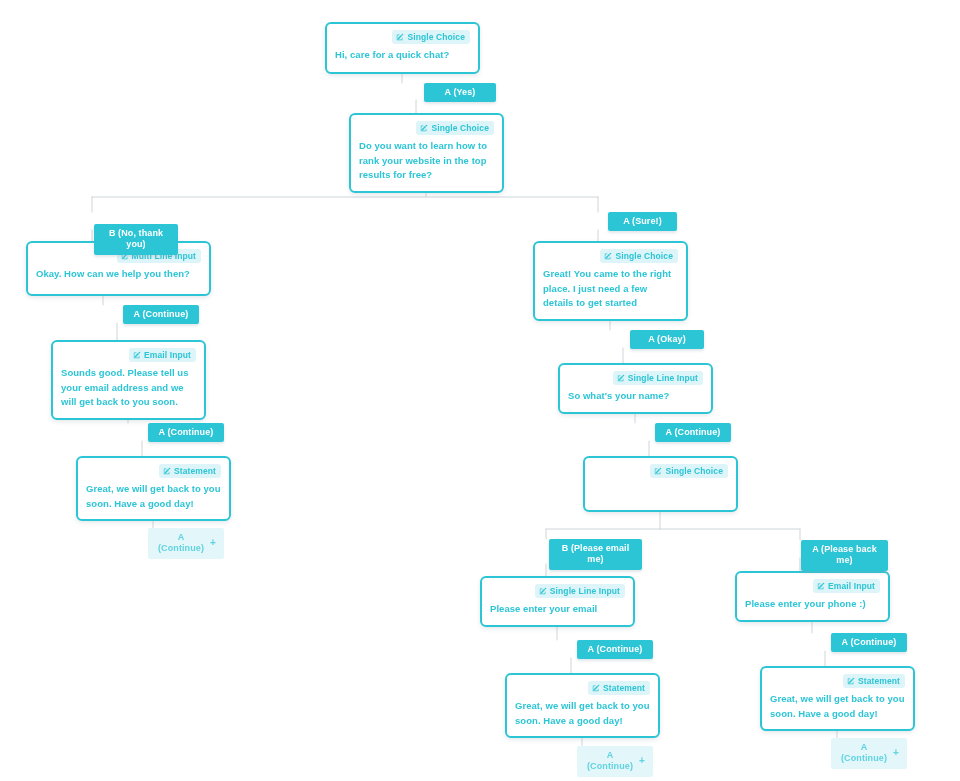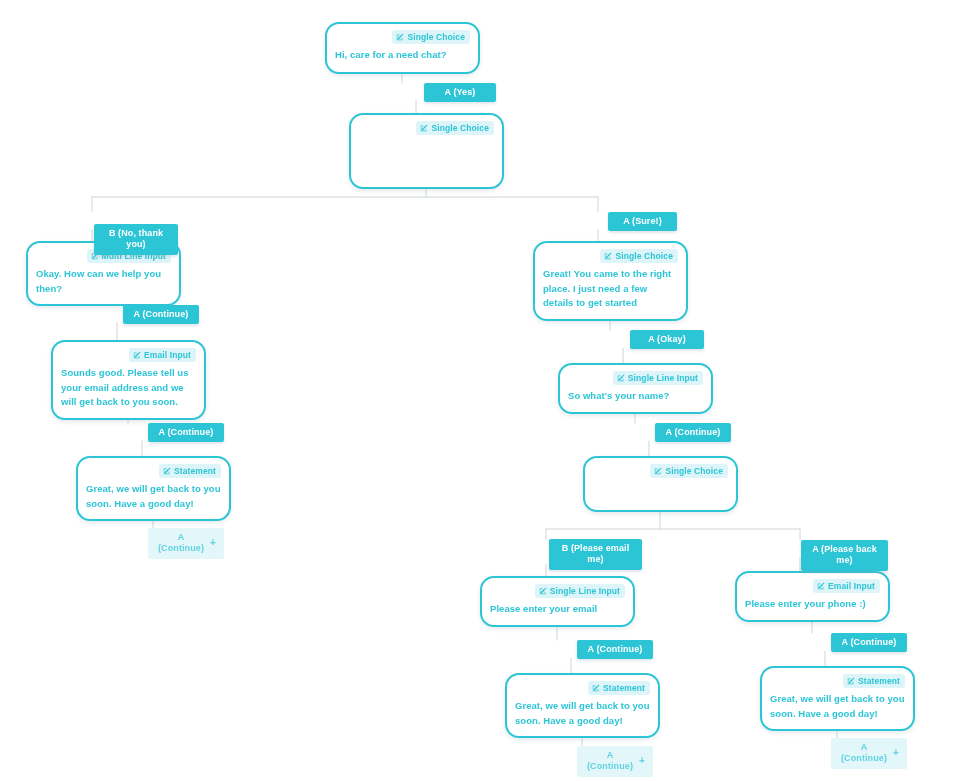--- a/index.html
+++ b/index.html
@@ -20,21 +20,21 @@
     left: 0; top: 0;
     width: 960px; height: 781px;
     pointer-events: none;
   }
 
   
   .node {
     position: absolute;
     background: #ffffff;
     border: 2px solid #2cc5d6;
-    border-radius: 14px;
+    border-radius: 6px;
     padding: 6px 8px 8px 8px;
     box-shadow: 0 2px 4px rgba(140,160,170,0.22);
   }
   .node-badge-row {
     display: flex;
     justify-content: flex-end;
     margin-bottom: 4px;
   }
   .badge {
     display: inline-flex;
@@ -126,37 +126,38 @@
             <span>
               <svg width="8" height="8" viewBox="0 0 16 16" aria-hidden="true">
                 <path d="M12.1 1.9a1.4 1.4 0 0 1 2 2L13 5 11 3l1.1-1.1z" fill="#2cc5d6"></path>
                 <path d="M10.3 3.7 12.3 5.7 5.6 12.4 3 13l.6-2.6 6.7-6.7z" fill="#2cc5d6"></path>
                 <path d="M1.6 3.2h5.2v1.3H2.9v8.6h8.6V9.3h1.3v5.2H1.6V3.2z" fill="#2cc5d6"></path>
               </svg>
             </span>
             <span>Single Choice</span>
           </span>
         </div>
-        <div class="node-text">Hi, care for a need chat?</div>
+        <div class="node-text">Hi, care for a quick chat?</div>
       </div>
       <div class="node" style="left: 349px; top: 113px; width: 155px; min-height: 76px;">
         <div class="node-badge-row">
           <span class="badge">
             <span>
               <svg width="8" height="8" viewBox="0 0 16 16" aria-hidden="true">
                 <path d="M12.1 1.9a1.4 1.4 0 0 1 2 2L13 5 11 3l1.1-1.1z" fill="#2cc5d6"></path>
                 <path d="M10.3 3.7 12.3 5.7 5.6 12.4 3 13l.6-2.6 6.7-6.7z" fill="#2cc5d6"></path>
                 <path d="M1.6 3.2h5.2v1.3H2.9v8.6h8.6V9.3h1.3v5.2H1.6V3.2z" fill="#2cc5d6"></path>
               </svg>
             </span>
             <span>Single Choice</span>
           </span>
         </div>
-      </div>
-      <div class="node" style="left: 26px; top: 241px; width: 155px; min-height: 55px;">
+        <div class="node-text">Do you want to learn how to rank your website in the top results for free?</div>
+      </div>
+      <div class="node" style="left: 26px; top: 241px; width: 185px; min-height: 55px;">
         <div class="node-badge-row">
           <span class="badge">
             <span>
               <svg width="8" height="8" viewBox="0 0 16 16" aria-hidden="true">
                 <path d="M12.1 1.9a1.4 1.4 0 0 1 2 2L13 5 11 3l1.1-1.1z" fill="#2cc5d6"></path>
                 <path d="M10.3 3.7 12.3 5.7 5.6 12.4 3 13l.6-2.6 6.7-6.7z" fill="#2cc5d6"></path>
                 <path d="M1.6 3.2h5.2v1.3H2.9v8.6h8.6V9.3h1.3v5.2H1.6V3.2z" fill="#2cc5d6"></path>
               </svg>
             </span>
             <span>Multi Line Input</span>

